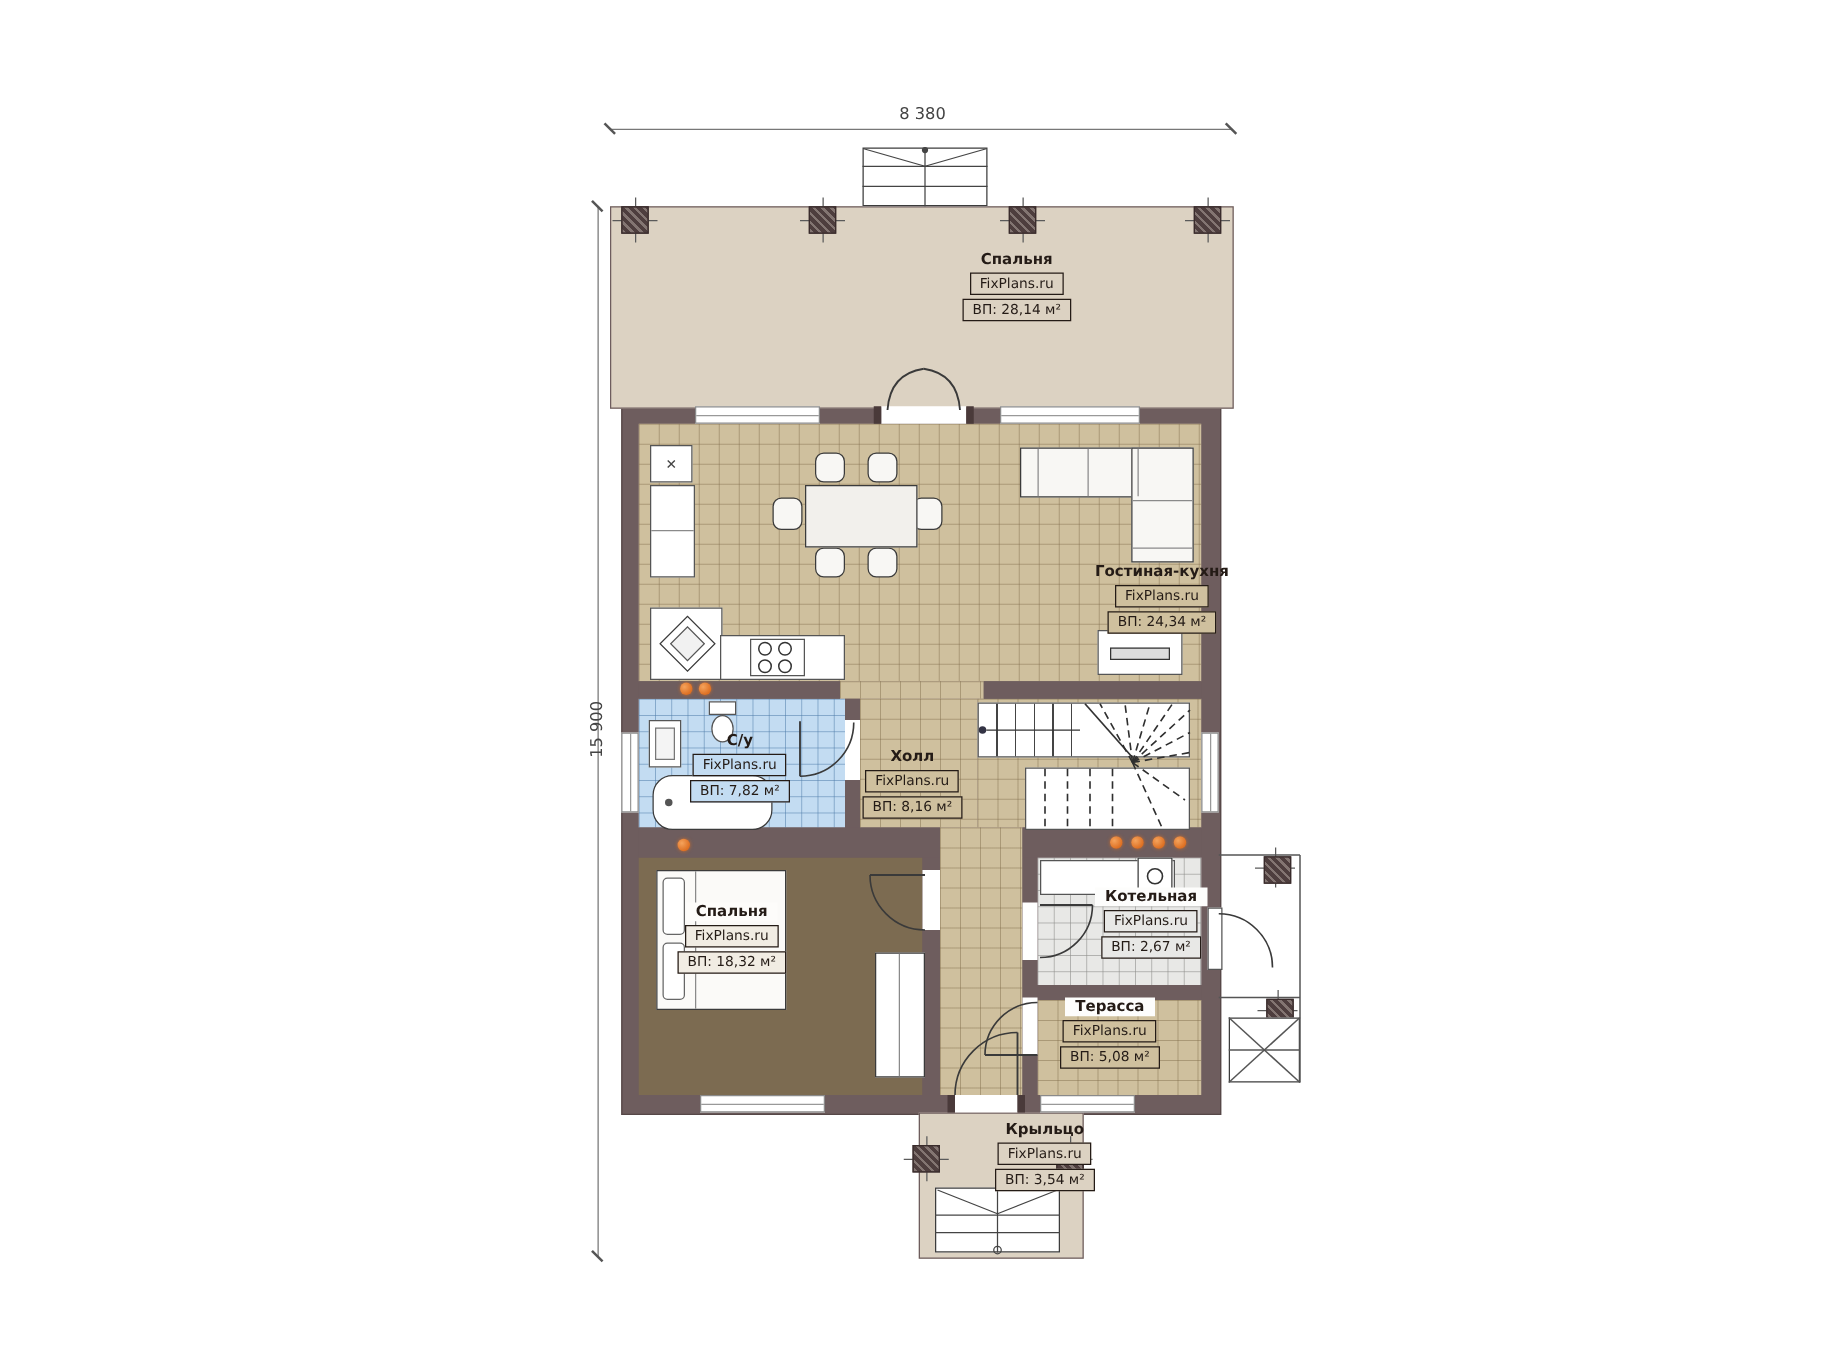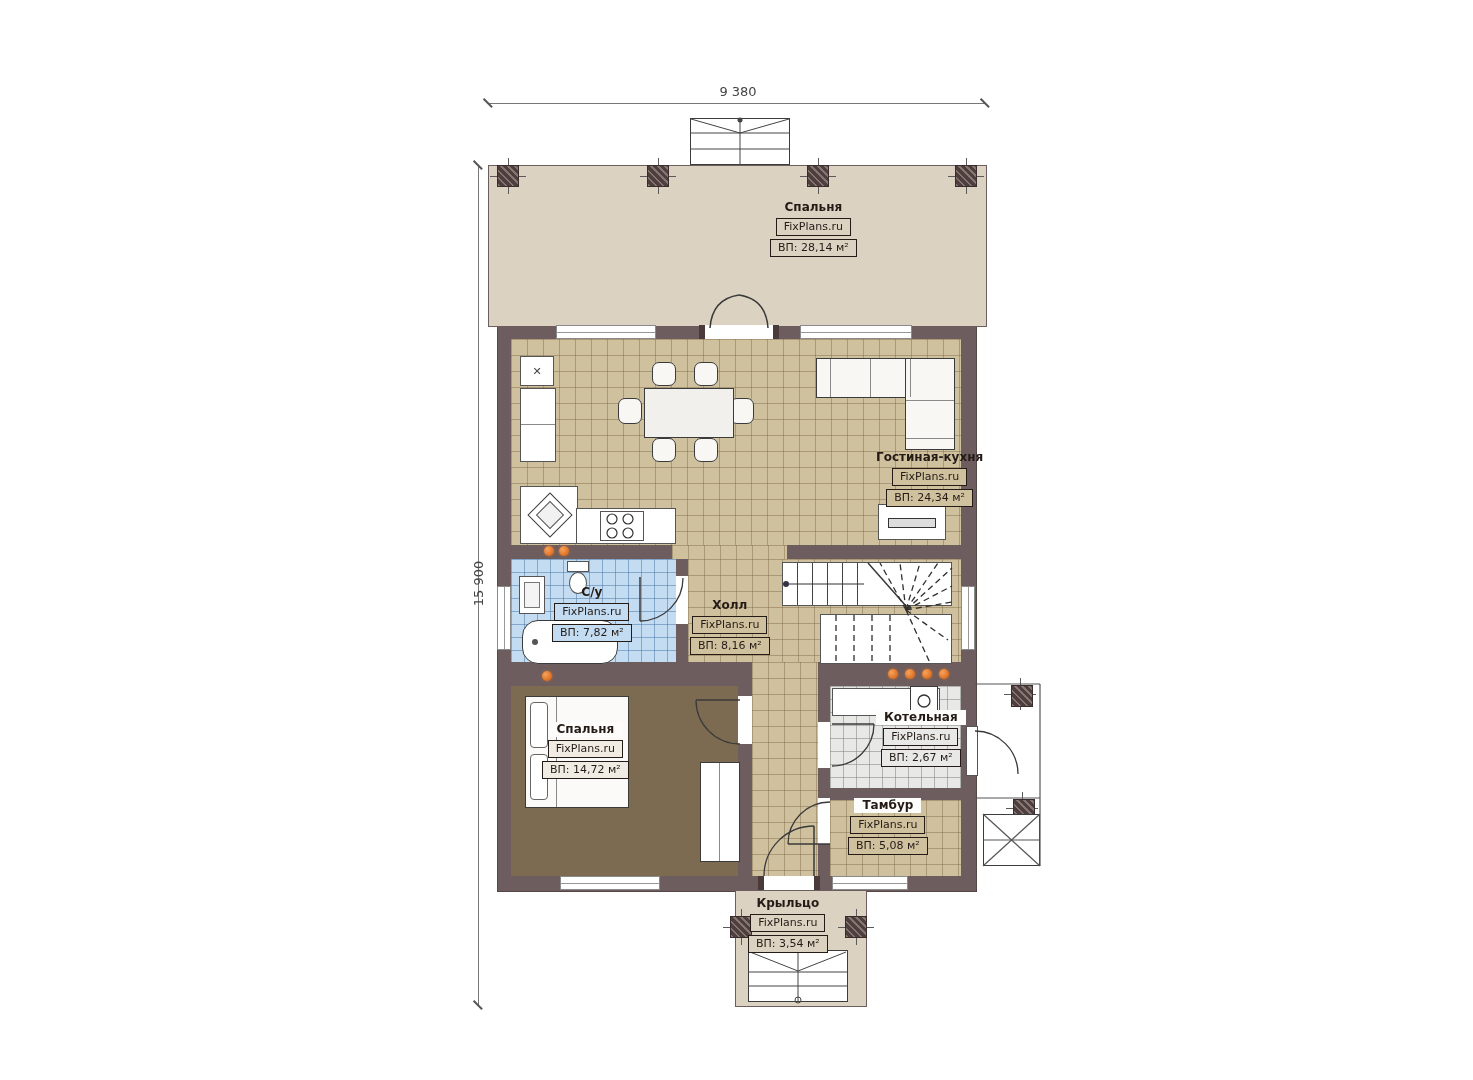--- a/index.html
+++ b/index.html
@@ -54,21 +54,21 @@
   svg.overlay{position:absolute;left:0;top:0;z-index:8;pointer-events:none;}
 </style>
 </head>
 <body>
 
 <div id="canvas">
 
   <div class="dim-line" style="left:488px;top:103px;width:497px;height:1px"></div>
   <div class="dim-tick" style="left:482px;top:102px"></div>
   <div class="dim-tick" style="left:979px;top:102px"></div>
-  <div class="dim-text" style="left:688px;top:84px;width:100px">9 380</div>
+  <div class="dim-text" style="left:688px;top:84px;width:100px">8 380</div>
 
   <div class="dim-line" style="left:478px;top:165px;width:1px;height:840px"></div>
   <div class="dim-tick" style="left:472px;top:164px"></div>
   <div class="dim-tick" style="left:472px;top:1004px"></div>
   <div class="dim-text" style="left:438px;top:576px;width:80px;transform:rotate(-90deg)">15 900</div>
 
   <div class="thinfurn" style="left:690px;top:118px;width:100px;height:47px;border-color:#3c3c3c"></div>
 
   <div class="floor beige" style="left:488px;top:165px;width:497px;height:160px"></div>
   <div class="col-mark" style="left:490px;top:158px"></div>
@@ -278,34 +278,34 @@
 
   <div class="room-label" style="left:690px;top:598px;--lbg:#cfc09e">
     <div class="room-name">Холл</div>
     <div class="lbox">FixPlans.ru</div>
     <div class="lbox">ВП: 8,16 м²</div>
   </div>
 
   <div class="room-label" style="left:542px;top:722px;--lbg:#f1ece3;--lnamebg:#fdfcfa">
     <div class="room-name">Спальня</div>
     <div class="lbox">FixPlans.ru</div>
-    <div class="lbox">ВП: 14,72 м²</div>
+    <div class="lbox">ВП: 18,32 м²</div>
   </div>
 
   <div class="room-label" style="left:876px;top:710px;--lbg:#e8e8e6;--lnamebg:#fdfdfc">
     <div class="room-name">Котельная</div>
     <div class="lbox">FixPlans.ru</div>
     <div class="lbox">ВП: 2,67 м²</div>
   </div>
 
   <div class="room-label" style="left:848px;top:798px;--lbg:#cfc09e;--lnamebg:#fdfdfc">
-    <div class="room-name">Тамбур</div>
+    <div class="room-name">Терасса</div>
     <div class="lbox">FixPlans.ru</div>
     <div class="lbox">ВП: 5,08 м²</div>
   </div>
 
-  <div class="room-label" style="left:748px;top:896px;--lbg:#dcd2c2">
+  <div class="room-label" style="left:796px;top:896px;--lbg:#dcd2c2">
     <div class="room-name">Крыльцо</div>
     <div class="lbox">FixPlans.ru</div>
     <div class="lbox">ВП: 3,54 м²</div>
   </div>
 
 </div>
 
 </body></html>

